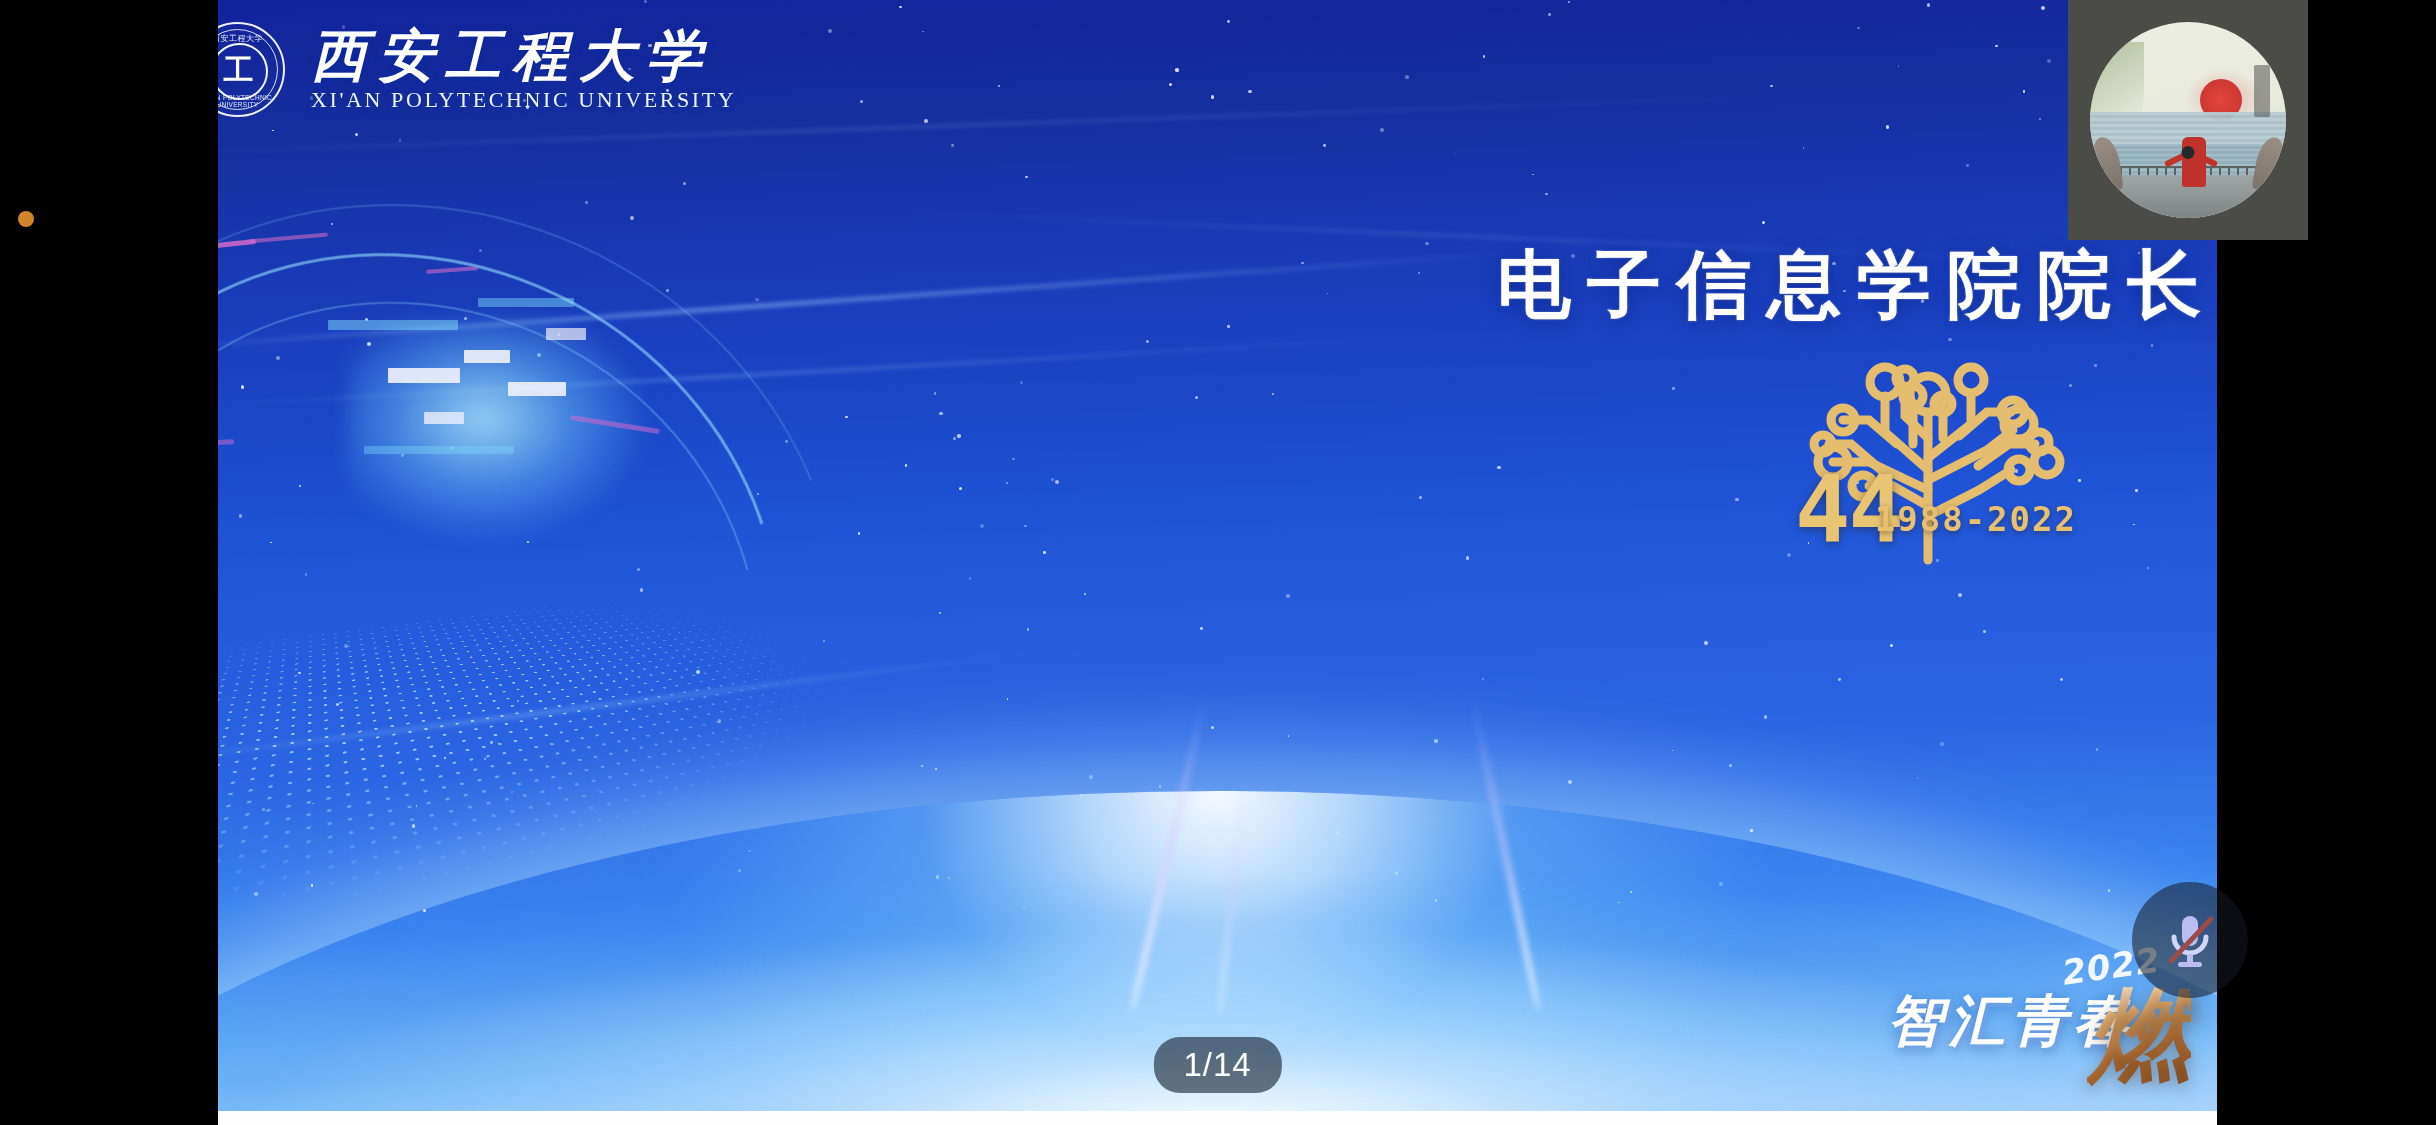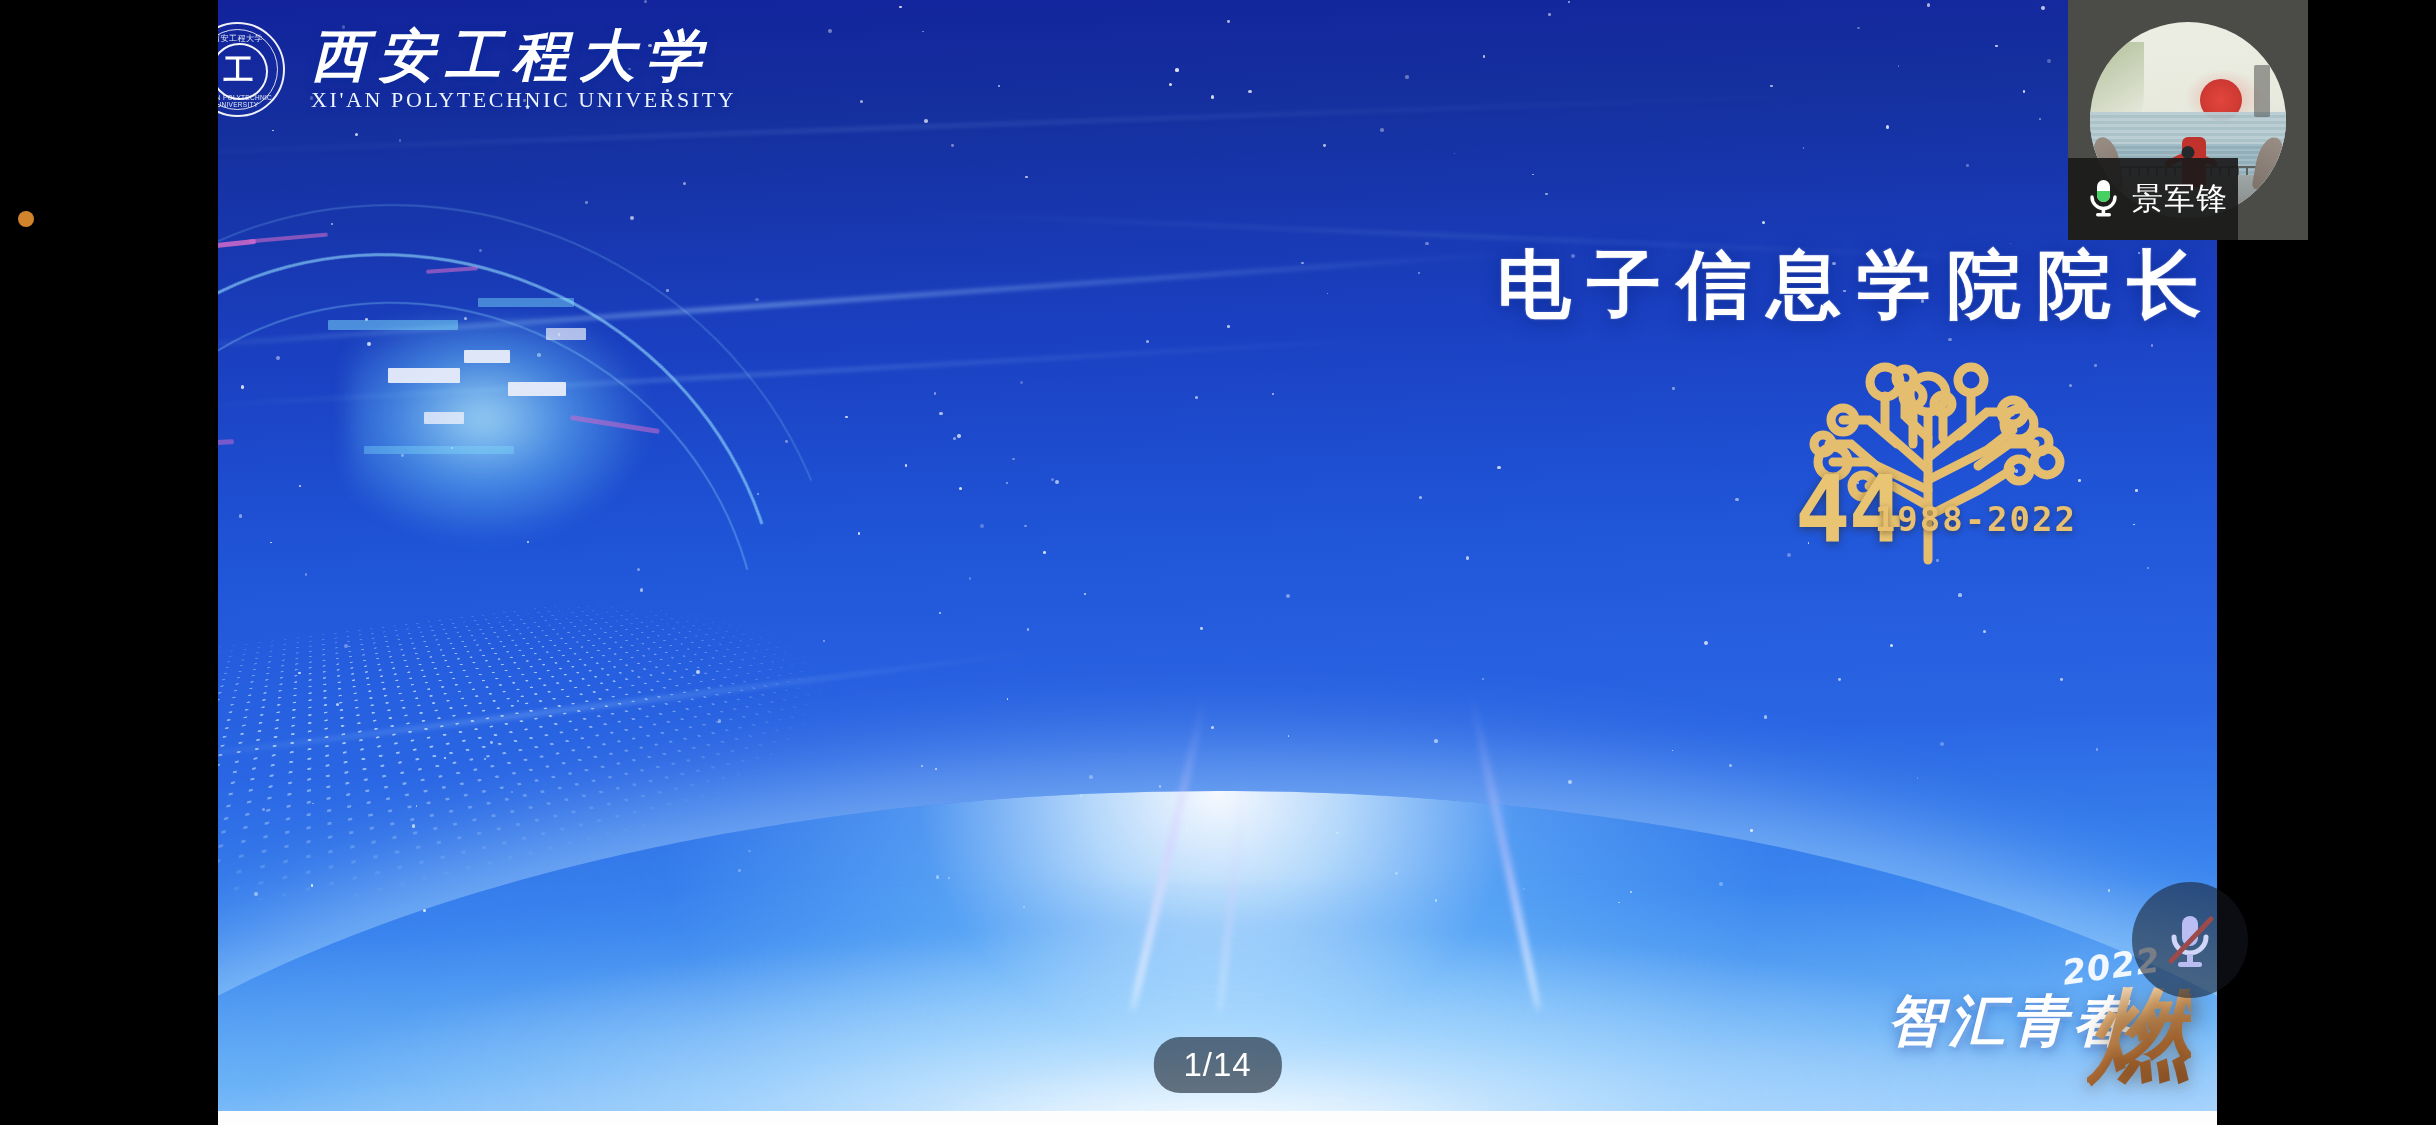--- a/index.html
+++ b/index.html
@@ -647,32 +647,15 @@
       <div class="av-ground"></div>
       <div class="av-rail"></div>
       <div class="av-rock l"></div>
       <div class="av-rock r"></div>
       <div class="av-person"></div>
       <div class="av-arm left"></div>
       <div class="av-arm right"></div>
       <div class="av-head"></div>
       <div class="av-seal"></div>
     </div>
-    <div class="tile-footer">
-      <span class="mic-live">
-        <svg width="34" height="44" viewBox="0 0 34 44">
-          <defs>
-            <clipPath id="micClip">
-                <rect x="11" y="3" width="13" height="22" rx="6.5"></rect>
-              </clipPath>
-          </defs>
-          <rect x="11" y="3" width="13" height="22" rx="6.5" fill="#ffffff"></rect>
-          <rect x="11" y="14" width="13" height="11" fill="#45d062" clip-path="url(#micClip)"></rect>
-          <path d="M6 20 a11.5 11.5 0 0 0 23 0" fill="none" stroke="#ffffff" stroke-width="3.4" stroke-linecap="round"></path>
-          <rect x="15.6" y="30" width="3.6" height="7" fill="#ffffff"></rect>
-          <rect x="10" y="36" width="15" height="3.4" rx="1.7" fill="#ffffff"></rect>
-        </svg>
-      </span>
-      <span class="tile-name">景军锋</span>
-    </div>
   </div>
 
 </div>
 
 </body></html>

